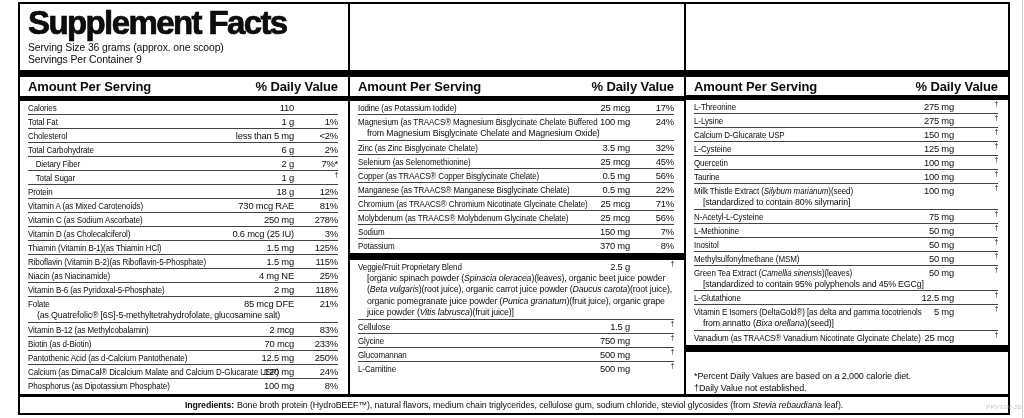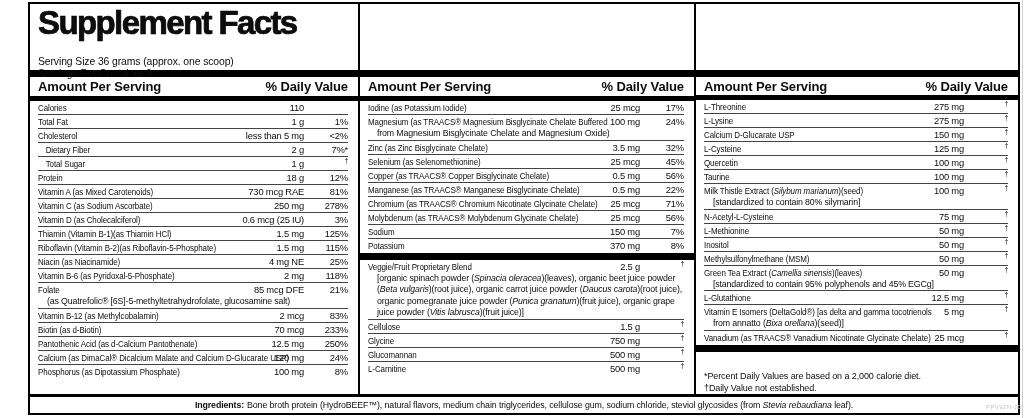--- a/index.html
+++ b/index.html
@@ -3,36 +3,36 @@
 <meta charset="utf-8">
 <style>
   html,body{margin:0;padding:0;}
   body{
     width:1024px;height:418px;position:relative;overflow:hidden;
     background:#ffffff;color:#0d0d0d;
     font-family:"Liberation Sans", sans-serif;
     -webkit-font-smoothing:antialiased;
   }
   .label{
-    position:absolute;left:28px;top:2px;width:992px;height:413px;
+    position:absolute;left:18px;top:2px;width:992px;height:413px;
     border:2px solid #000;box-sizing:border-box;background:#fff;
     display:flex;flex-direction:column;overflow:hidden;
   }
   .main{flex:1;display:flex;min-height:0;}
   .col{box-sizing:border-box;display:flex;flex-direction:column;overflow:hidden;padding:0 10px 0 8px;}
   .col-1{width:330px;border-right:2px solid #000;}
   .col-2{width:336px;border-right:2px solid #000;}
   .col-3{flex:1;}
   .topspace{height:66px;flex:0 0 auto;position:relative;}
   .title{
     margin:2px 0 0 0;font-size:33px;font-weight:bold;letter-spacing:-1.6px;
     -webkit-text-stroke:0.7px #000;line-height:34px;white-space:nowrap;
   }
   .serv{font-size:10.4px;line-height:12.3px;letter-spacing:-0.1px;}
-  .serv:first-of-type{margin-top:16px;}
+  .serv:first-of-type{margin-top:2px;}
   .bar{background:#000;flex:0 0 auto;margin:0 -10px 0 -8px;}
   .bar.thick{height:7px;}
   .bar.med{height:5px;}
   .rows .bar.thick{margin:1px -10px 0 -8px;}
   .colhead{
     height:19px;display:flex;align-items:center;justify-content:space-between;
     font-weight:bold;font-size:13px;letter-spacing:-0.1px;
   }
   .rows{flex:0 0 auto;}
   .row{border-top:1px solid #434343;}
@@ -91,20 +91,27 @@
               <span class="dv">1%</span>
             </div>
           </div>
           <div class="row">
             <div class="line">
               <span class="nm">Cholesterol</span>
               <span class="amt">less than 5 mg</span>
               <span class="dv">&lt;2%</span>
             </div>
           </div>
+          <div class="row">
+            <div class="line">
+              <span class="nm">Total Carbohydrate</span>
+              <span class="amt">6 g</span>
+              <span class="dv">2%</span>
+            </div>
+          </div>
           <div class="row indent">
             <div class="line">
               <span class="nm">Dietary Fiber</span>
               <span class="amt">2 g</span>
               <span class="dv">7%*</span>
             </div>
           </div>
           <div class="row indent">
             <div class="line">
               <span class="nm">Total Sugar</span>

